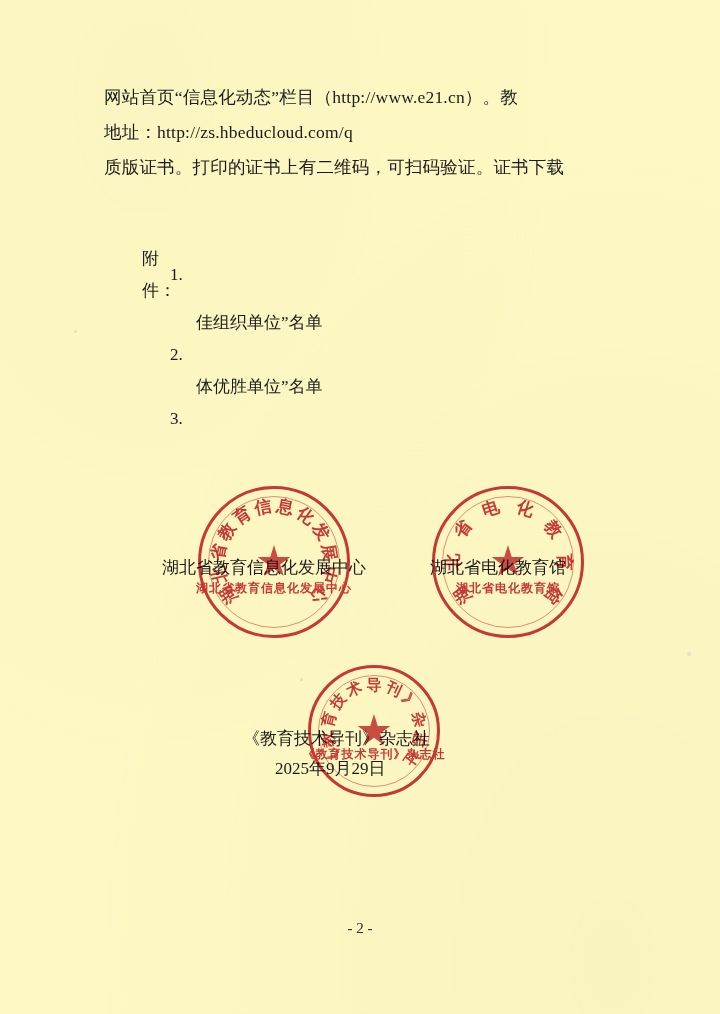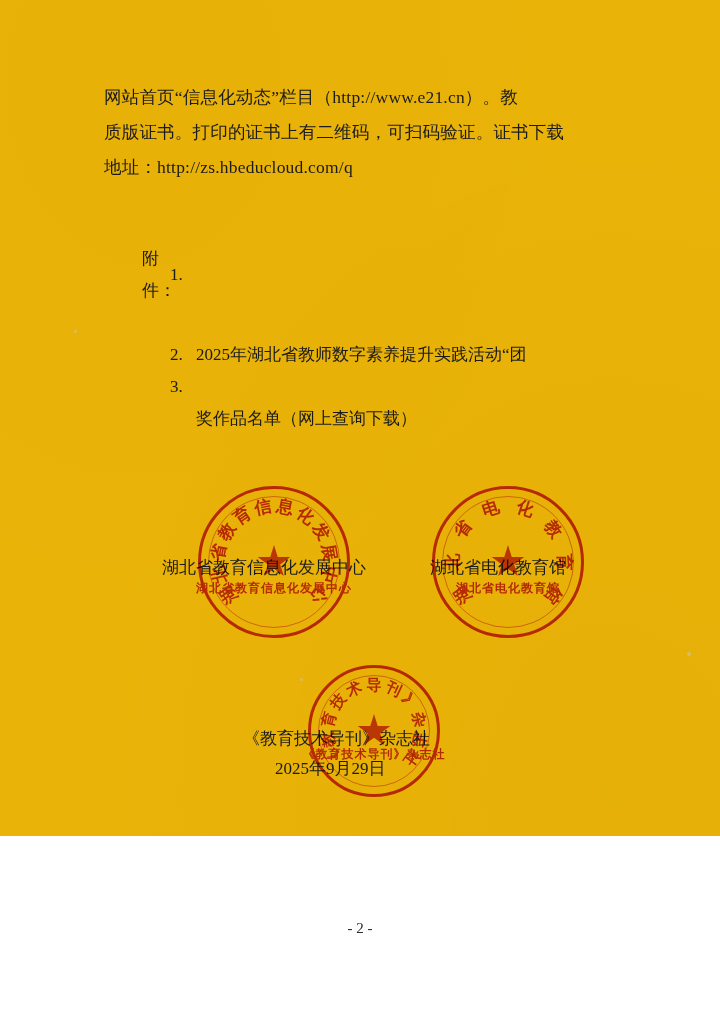--- a/index.html
+++ b/index.html
@@ -9,22 +9,22 @@
   body {
     width: 720px;
     height: 1014px;
     background: #ffffff;
     font-family: "Liberation Serif", serif;
     overflow: hidden;
   }
   #page {
     position: relative;
     width: 720px;
-    height: 836px;
-    background: #eab308;
+    height: 1014px;
+    background: #fef9c3;
   }
   
   #page:before {
     content: "";
     position: absolute;
     inset: 0;
     background:
       radial-gradient(ellipse at 20% 10%, rgba(0,0,0,0.012), rgba(0,0,0,0) 60%),
       radial-gradient(ellipse at 85% 95%, rgba(0,0,0,0.018), rgba(0,0,0,0) 65%);
     pointer-events: none;
@@ -164,49 +164,49 @@
     opacity: 0.5;
   }
 </style>
 </head>
 <body>
 
 <div id="page">
 
   <div class="body-text">
     <div>网站首页“信息化动态”栏目（http://www.e21.cn）。教</div>
+    <div>地址：http://zs.hbeducloud.com/q</div>
     <div>质版证书。打印的证书上有二维码，可扫码验证。证书下载</div>
-    <div>地址：http://zs.hbeducloud.com/q</div>
   </div>
 
   <div class="attach-block">
 
     <div class="attach-row">
       <div class="attach-label">附件：</div>
       <div class="attach-num">1.</div>
     </div>
     <div class="attach-row indent">
       <div class="attach-label">&nbsp;</div>
       <div class="attach-num">&nbsp;</div>
+      <div class="attach-text">佳组织单位”名单</div>
     </div>
 
     <div class="attach-row indent">
       <div class="attach-label">&nbsp;</div>
       <div class="attach-num">2.</div>
-      <div class="attach-text">2025年湖北省教师数字素养提升实践活动“团</div>
+    </div>
+    <div class="attach-row indent">
+      <div class="attach-label">&nbsp;</div>
+      <div class="attach-num">&nbsp;</div>
+      <div class="attach-text">体优胜单位”名单</div>
     </div>
 
     <div class="attach-row indent">
       <div class="attach-label">&nbsp;</div>
       <div class="attach-num">3.</div>
-    </div>
-    <div class="attach-row indent">
-      <div class="attach-label">&nbsp;</div>
-      <div class="attach-num">&nbsp;</div>
-      <div class="attach-text">奖作品名单（网上查询下载）</div>
     </div>
 
   </div>
 
   <div class="sig-line" id="sig-left">湖北省教育信息化发展中心</div>
   <div class="sig-line" id="sig-right">湖北省电化教育馆</div>
   <div class="sig-line" id="sig-journal">《教育技术导刊》杂志社</div>
   <div class="sig-line" id="sig-date">2025年9月29日</div>
 
   <div class="seal round" id="seal-1">

